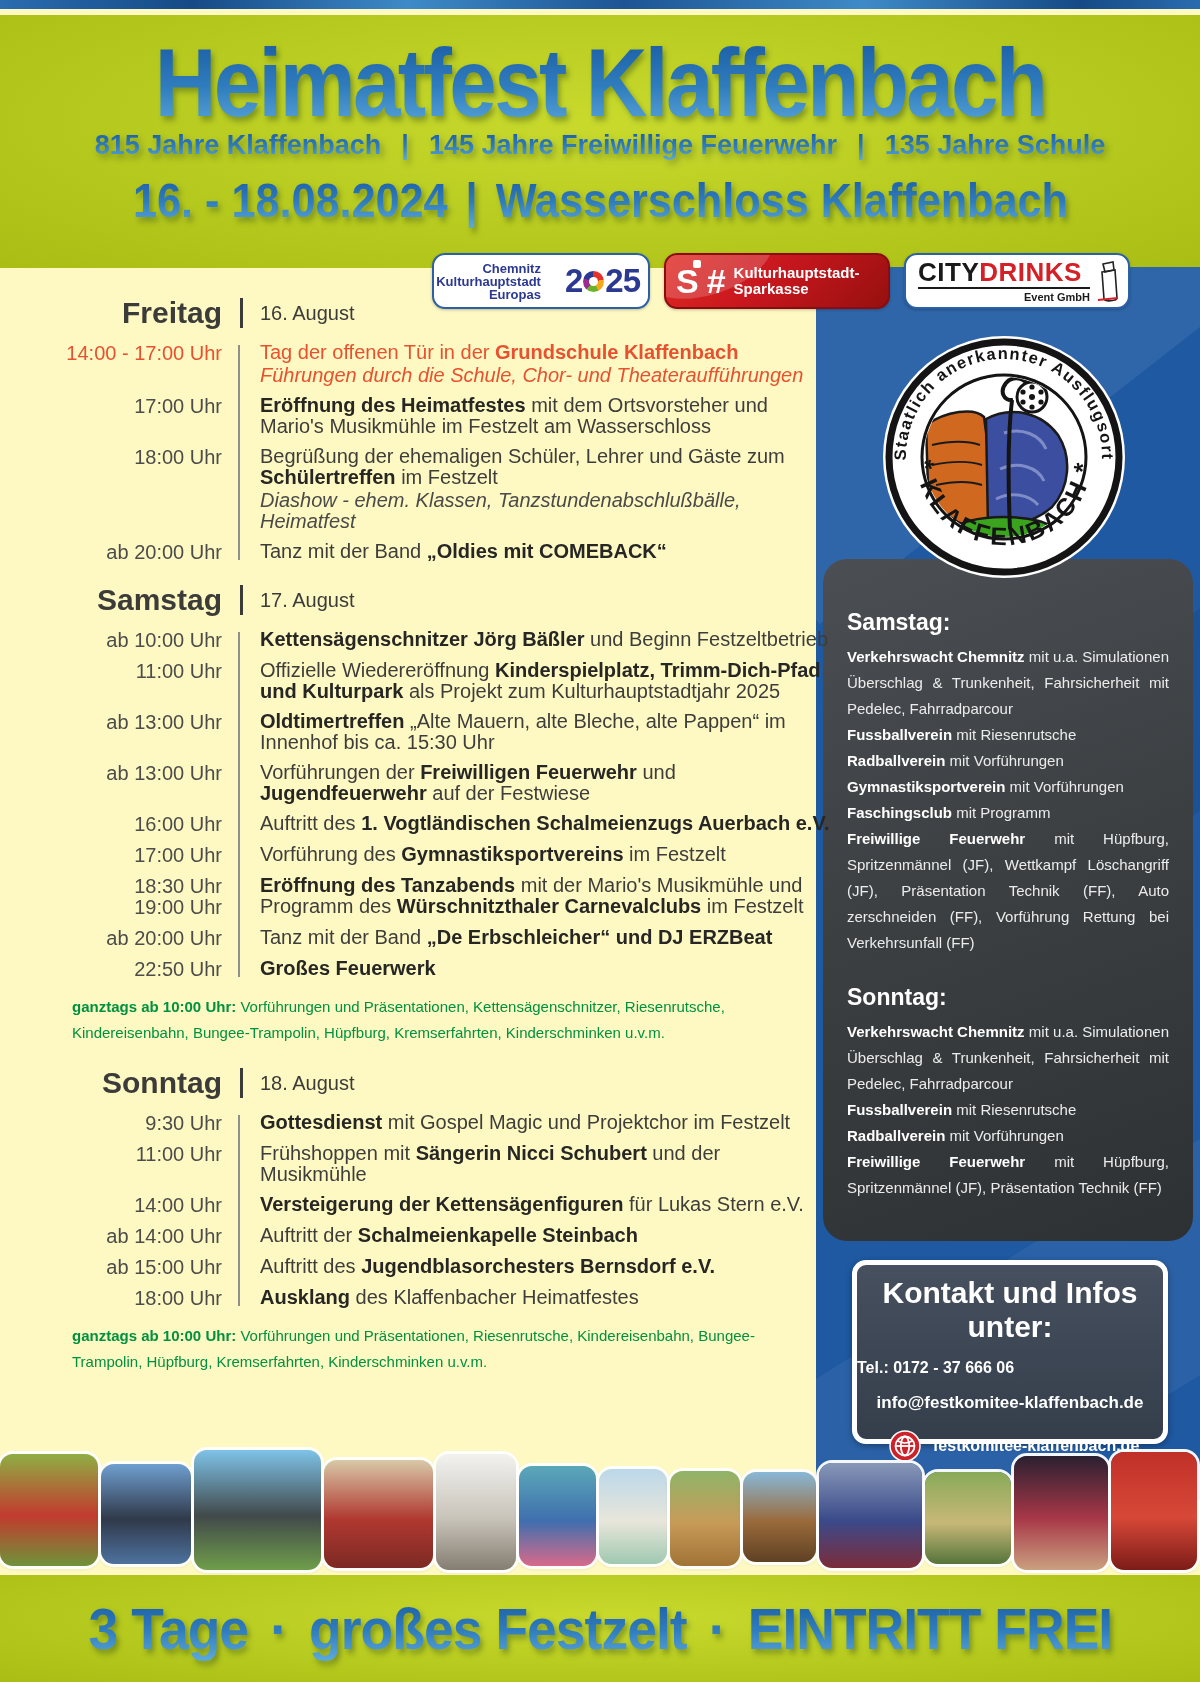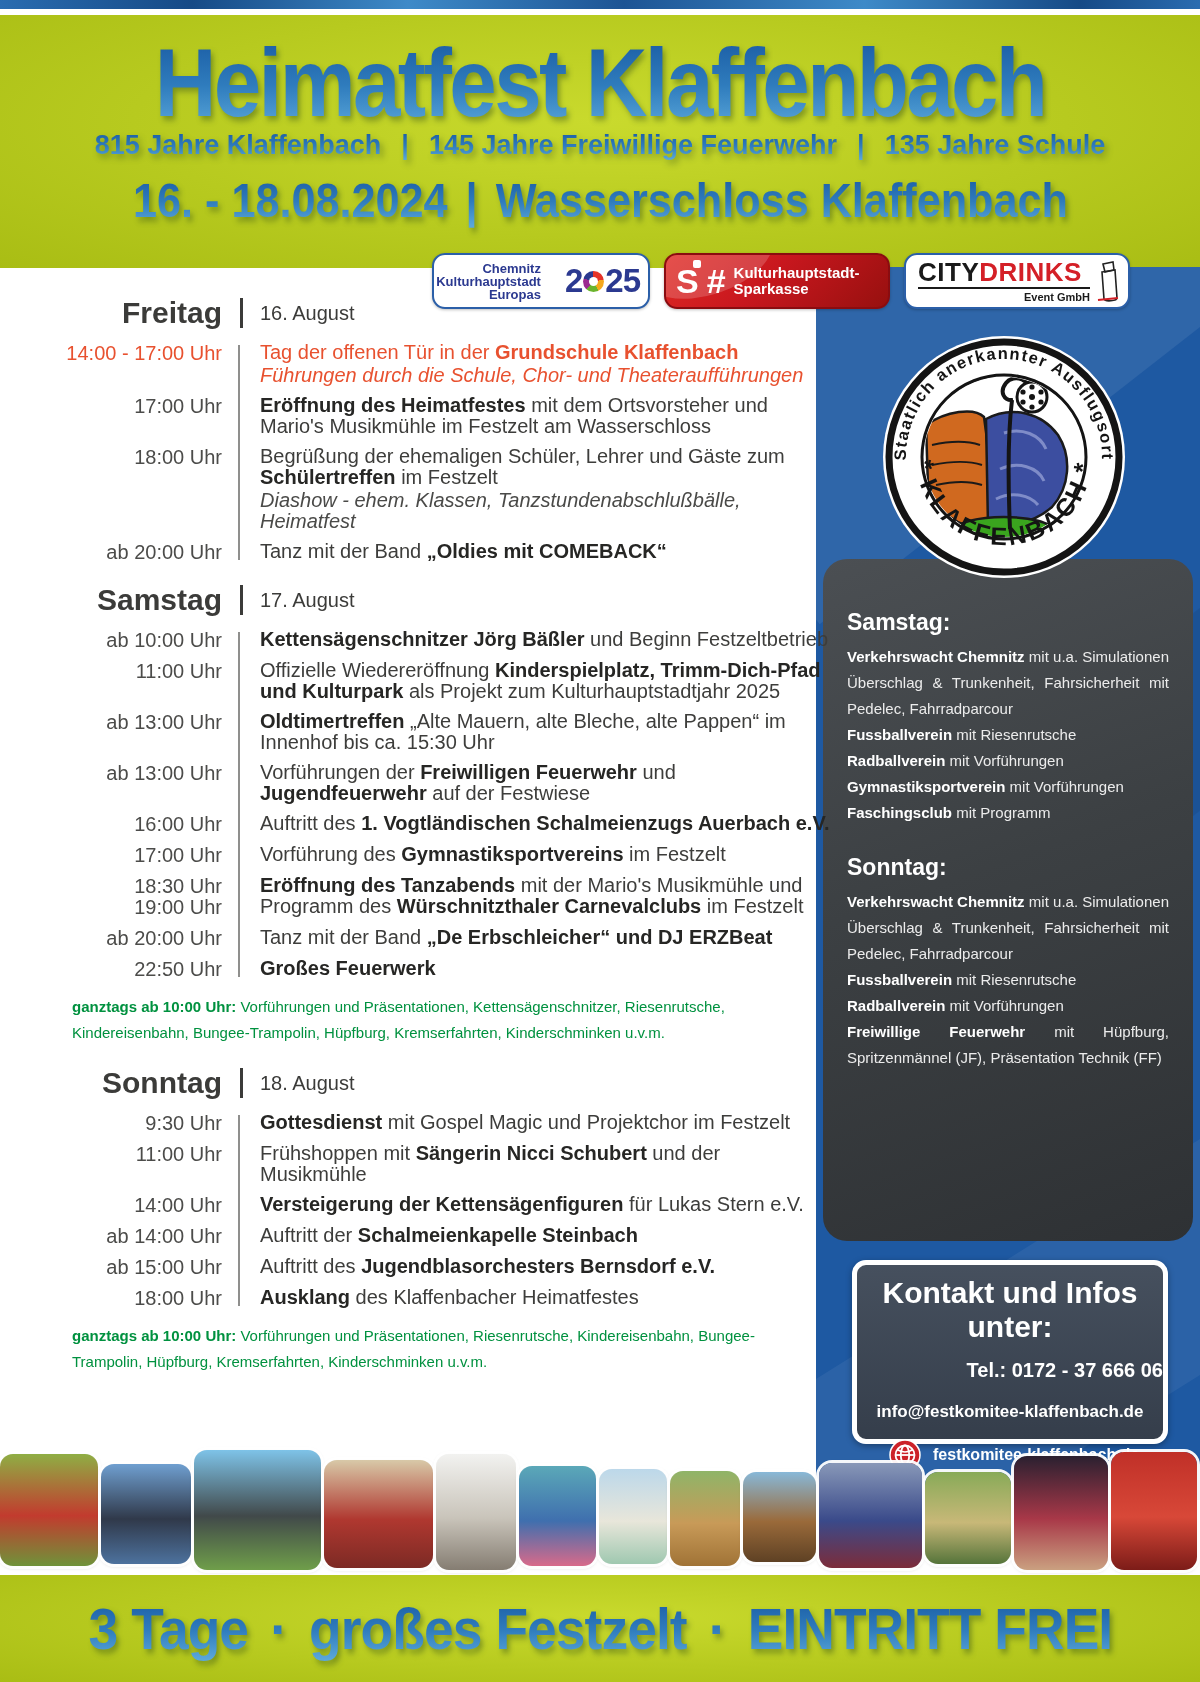--- a/index.html
+++ b/index.html
@@ -1,16 +1,16 @@
 <!DOCTYPE html>
 <html><head>
 <meta charset="utf-8">
 <style>
   html,body{margin:0;padding:0;background:#e8e8e8;}
-  .poster{position:relative;width:1200px;height:1682px;background:#ffffff;overflow:hidden;
+  .poster{position:relative;width:1200px;height:1682px;background:#fef9c3;overflow:hidden;
           font-family:"Liberation Sans","DejaVu Sans",sans-serif;margin:0 auto;}
 
   
   .top-bar{position:absolute;left:0;top:0;width:1200px;height:9px;
     background:linear-gradient(90deg,#2a6cb0 0%,#164a86 16%,#3e8ac8 34%,#1d5494 52%,#3e8ac8 72%,#164a86 90%,#2a6cb0 100%);}
 
   
   .green-header{position:absolute;left:0;top:15px;width:1200px;height:253px;text-align:center;
     background:radial-gradient(ellipse at 50% 42%,#c9da2d 0%,#b7ca1f 55%,#a9bd14 100%);}
   .grad-blue{background:linear-gradient(180deg,#1c5fa6 8%,#2f7cbd 52%,#5aa7da 96%);
@@ -61,21 +61,21 @@
     padding:50px 24px 18px 24px;z-index:2;}
   .dp-title{margin:0 0 8px 0;font-size:23px;font-weight:bold;color:#fff;}
   .dp-title.second{margin-top:28px;}
   .dp-item{margin:0;font-size:15px;line-height:26px;color:#ececec;text-align:justify;}
   .dp-item b{color:#fff;}
 
   .contact{position:absolute;left:36px;top:993px;width:316px;height:184px;box-sizing:border-box;z-index:2;
     border:5px solid #fff;border-radius:14px;background:linear-gradient(180deg,#46505e 0%,#353e4b 100%);
     color:#fff;box-shadow:0 2px 6px rgba(0,0,0,.35);}
   .contact-title{margin:11px 0 0 0;text-align:center;font-size:30px;font-weight:bold;}
-  .contact-phone{margin-top:15px;text-align:right;font-size:20px;font-weight:bold;}
+  .contact-phone{margin-top:15px;text-align:left;font-size:16px;font-weight:bold;}
   .contact-email{margin-top:1px;text-align:center;font-size:17px;font-weight:bold;}
   .contact-row{display:flex;align-items:center;gap:12px;margin:9px 0 0 32px;}
   .contact-row-label{font-size:16px;font-weight:bold;}
   .globe-icon{width:32px;height:32px;flex:0 0 32px;}
   .fb-icon{width:30px;height:30px;flex:0 0 30px;border-radius:6px;background:linear-gradient(180deg,#4667a8 0%,#35508e 100%);
     border:2px solid #fff;box-sizing:border-box;color:#fff;font-weight:bold;font-size:24px;line-height:26px;text-align:center;
     font-family:"Liberation Serif",serif;}
 
   
   .main{position:absolute;left:60px;top:296px;width:770px;z-index:2;}
@@ -209,20 +209,21 @@
       </text>
     </svg>
 
     <div class="dark-panel">
         <h3 class="dp-title">Samstag:</h3>
         <p class="dp-item"><b>Verkehrswacht Chemnitz</b> mit u.a. Simulationen Überschlag &amp; Trunkenheit, Fahrsicherheit mit Pedelec, Fahrradparcour</p>
         <p class="dp-item"><b>Fussballverein</b> mit Riesenrutsche</p>
         <p class="dp-item"><b>Radballverein</b> mit Vorführungen</p>
         <p class="dp-item"><b>Gymnastiksportverein</b> mit Vorführungen</p>
         <p class="dp-item"><b>Faschingsclub</b> mit Programm</p>
+        <p class="dp-item"><b>Freiwillige Feuerwehr</b> mit Hüpfburg, Spritzenmännel (JF), Wettkampf Löschangriff (JF), Präsentation Technik (FF), Auto zerschneiden (FF), Vorführung Rettung bei Verkehrsunfall (FF)</p>
         <h3 class="dp-title second">Sonntag:</h3>
         <p class="dp-item"><b>Verkehrswacht Chemnitz</b> mit u.a. Simulationen Überschlag &amp; Trunkenheit, Fahrsicherheit mit Pedelec, Fahrradparcour</p>
         <p class="dp-item"><b>Fussballverein</b> mit Riesenrutsche</p>
         <p class="dp-item"><b>Radballverein</b> mit Vorführungen</p>
         <p class="dp-item"><b>Freiwillige Feuerwehr</b> mit Hüpfburg, Spritzenmännel (JF), Präsentation Technik (FF)</p>
       </div>
 
     <div class="contact">
       <p class="contact-title">Kontakt und Infos unter:</p>
       <p class="contact-phone">Tel.: 0172 - 37 666 06</p>

